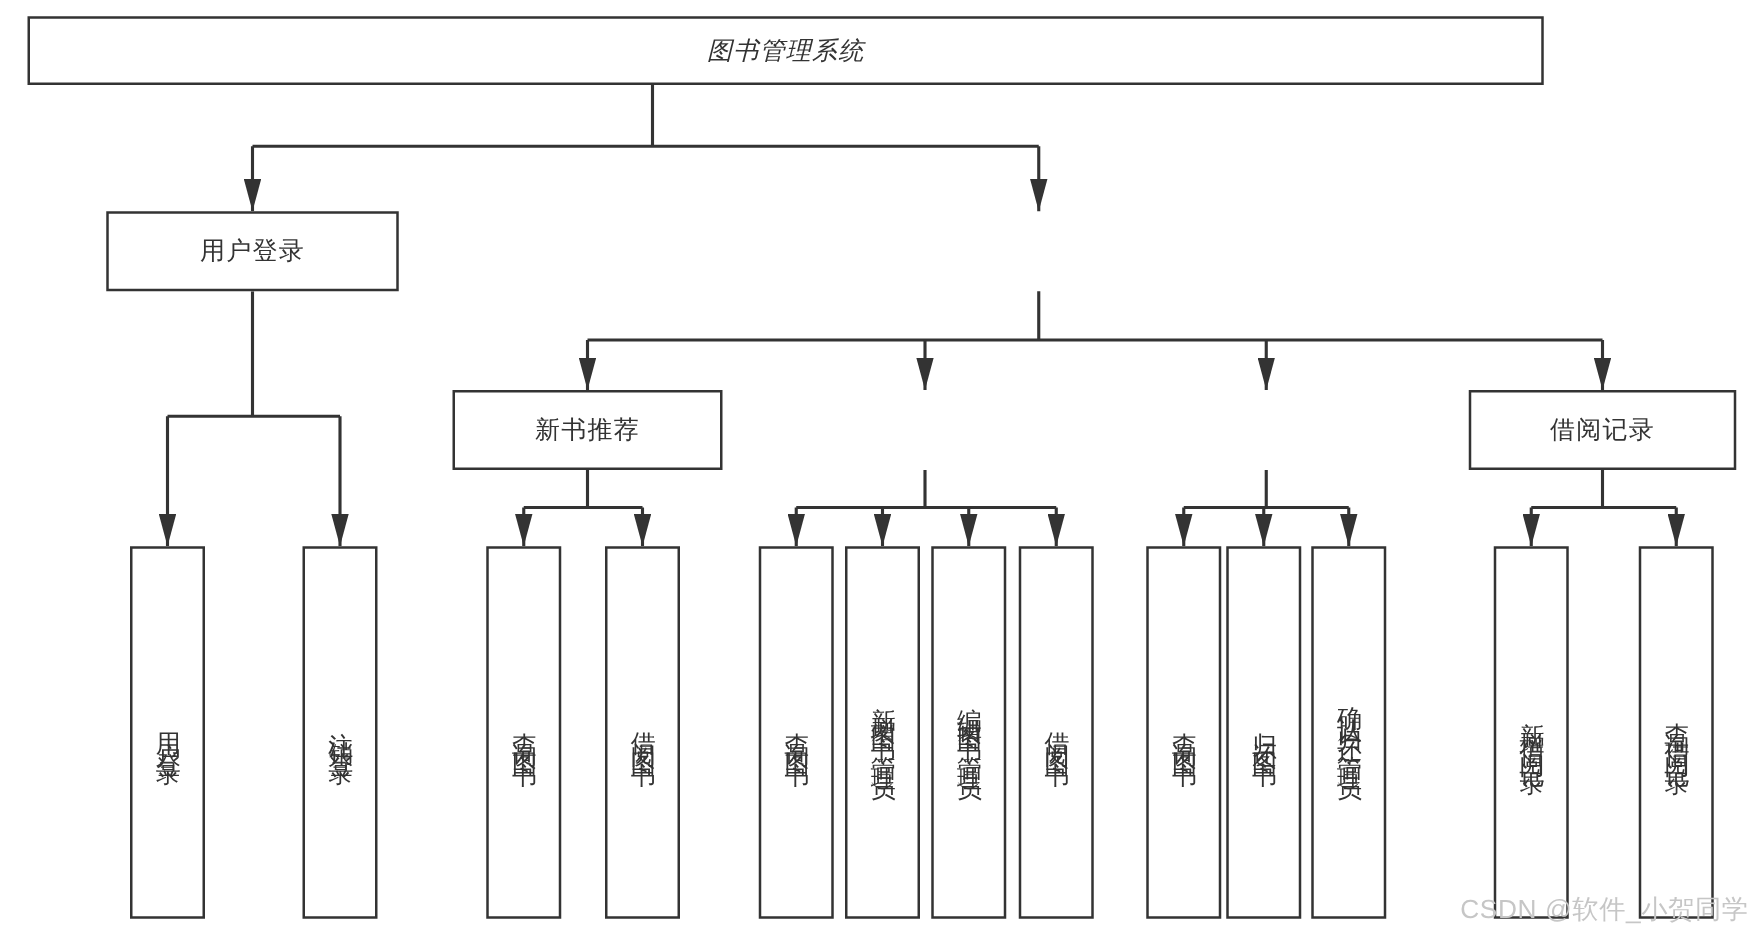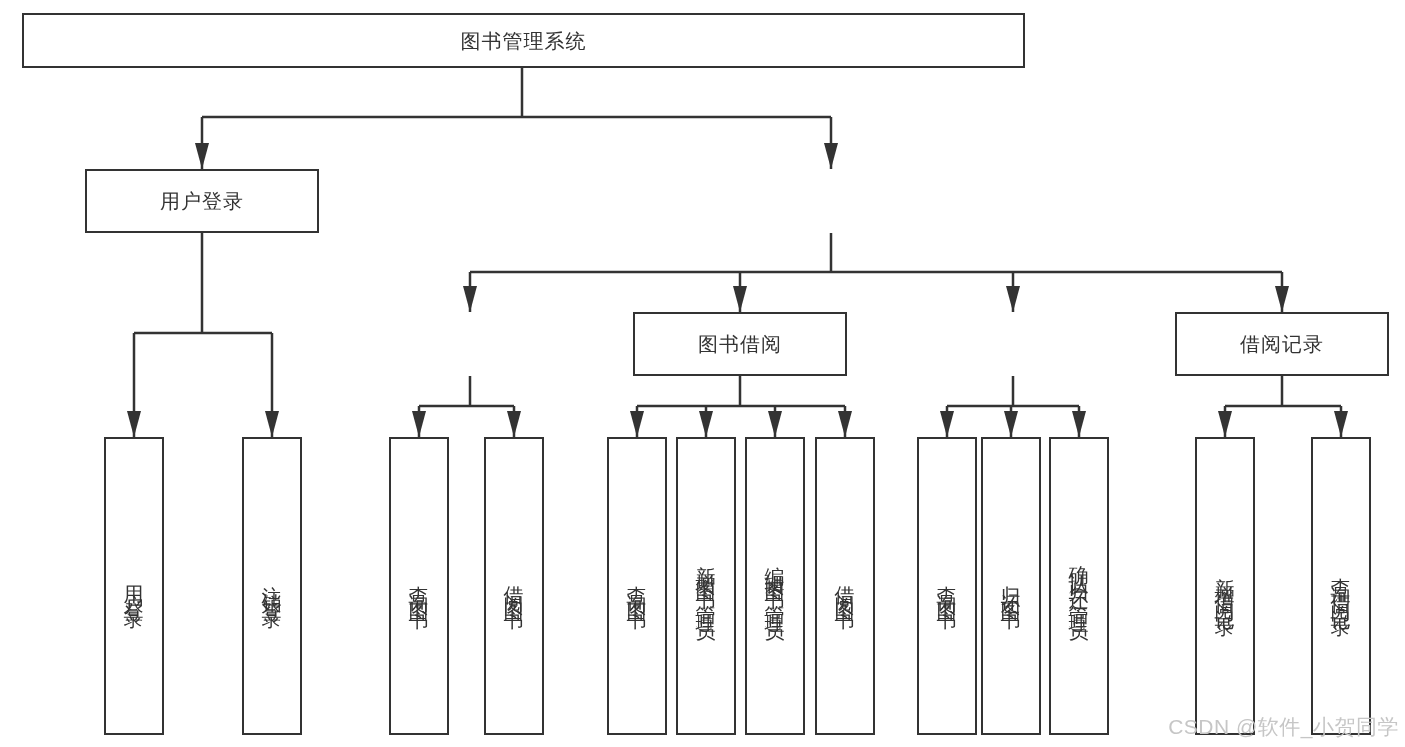--- a/index.html
+++ b/index.html
@@ -94,25 +94,25 @@
     <path class="edge" d="M1013,376 V406 M947,406 H1079"></path>
     <line class="edge" x1="947" y1="406" x2="947" y2="437" marker-end="url(#arw)"></line>
     <line class="edge" x1="1011" y1="406" x2="1011" y2="437" marker-end="url(#arw)"></line>
     <line class="edge" x1="1079" y1="406" x2="1079" y2="437" marker-end="url(#arw)"></line>
 
     <path class="edge" d="M1282,376 V406 M1225,406 H1341"></path>
     <line class="edge" x1="1225" y1="406" x2="1225" y2="437" marker-end="url(#arw)"></line>
     <line class="edge" x1="1341" y1="406" x2="1341" y2="437" marker-end="url(#arw)"></line>
   </svg>
 
-  <div class="box" style="left:22px; top:13px; width:1003px; height:55px;">图书管理系统</div>
+  <div class="box" style="left:22px; top:13px; width:1213px; height:55px;font-style:italic;">图书管理系统</div>
 
   <div class="box" style="left:85px; top:169px; width:234px; height:64px;">用户登录</div>
 
-  <div class="box" style="left:633px; top:312px; width:214px; height:64px;">图书借阅</div>
+  <div class="box" style="left:362px; top:312px; width:216px; height:64px;">新书推荐</div>
   <div class="box" style="left:1175px; top:312px; width:214px; height:64px;">借阅记录</div>
 
   <div class="box leaf v" style="left:104px; top:437px; width:60px; height:298px;">用户登录</div>
   <div class="box leaf v" style="left:242px; top:437px; width:60px; height:298px;">注销登录</div>
 
   <div class="box leaf v" style="left:389px; top:437px; width:60px; height:298px;">查询图书</div>
   <div class="box leaf v" style="left:484px; top:437px; width:60px; height:298px;">借阅图书</div>
 
   <div class="box leaf v" style="left:607px; top:437px; width:60px; height:298px;">查询图书</div>
   <div class="box leaf v" style="left:676px; top:437px; width:60px; height:298px;">新增图书（管理员）</div>

